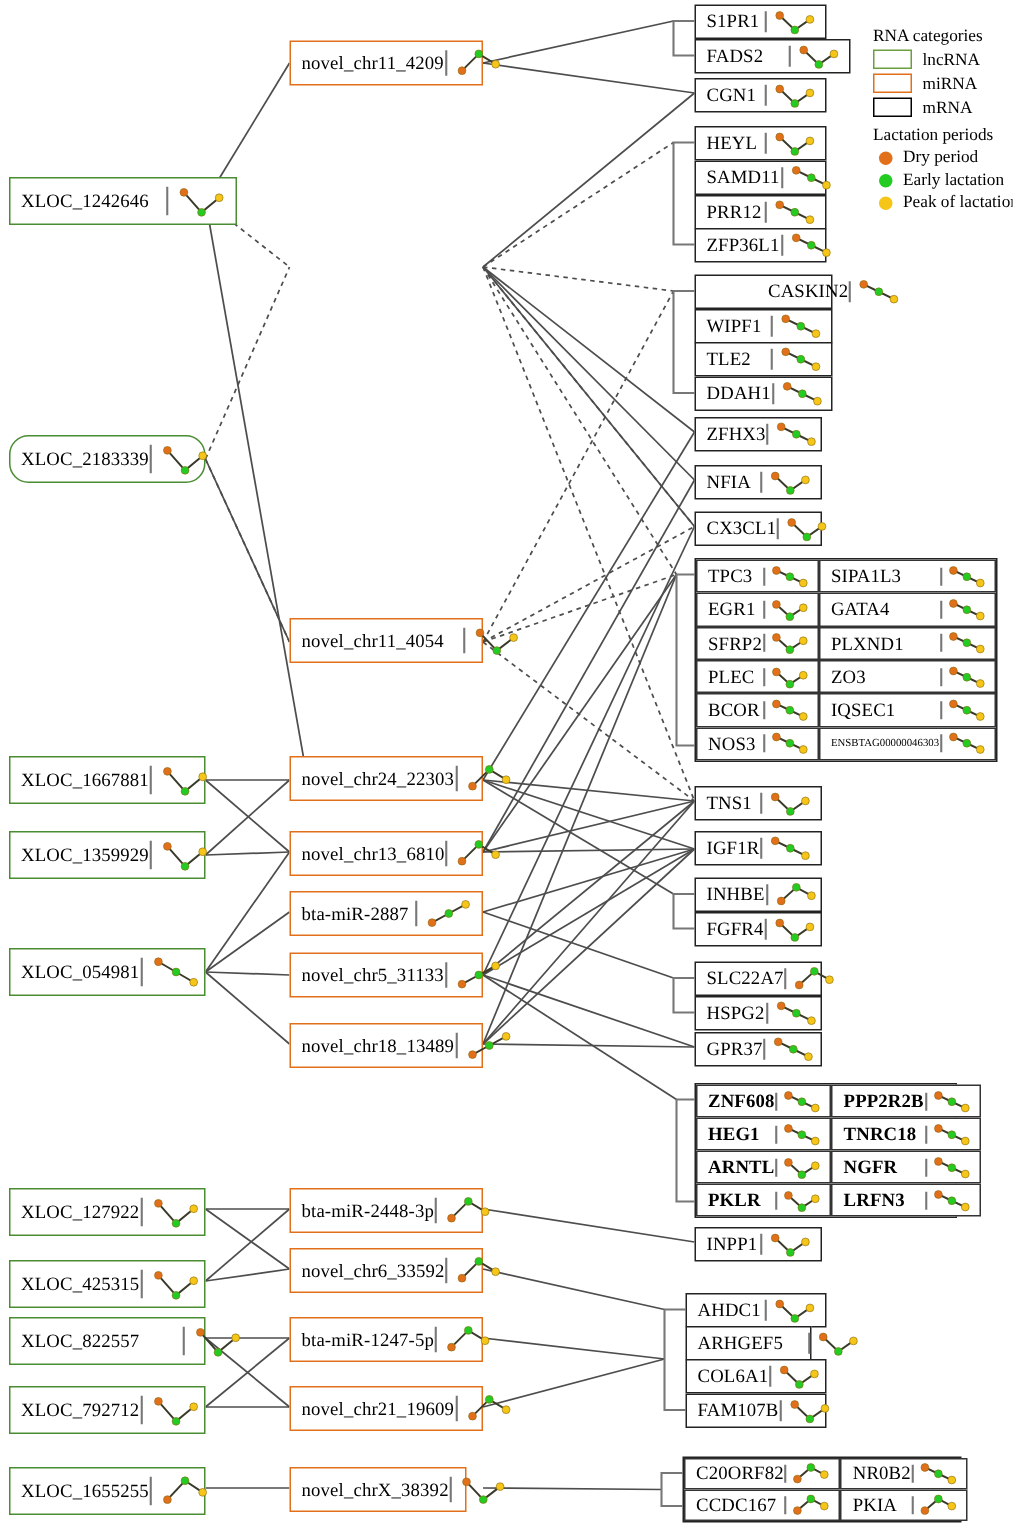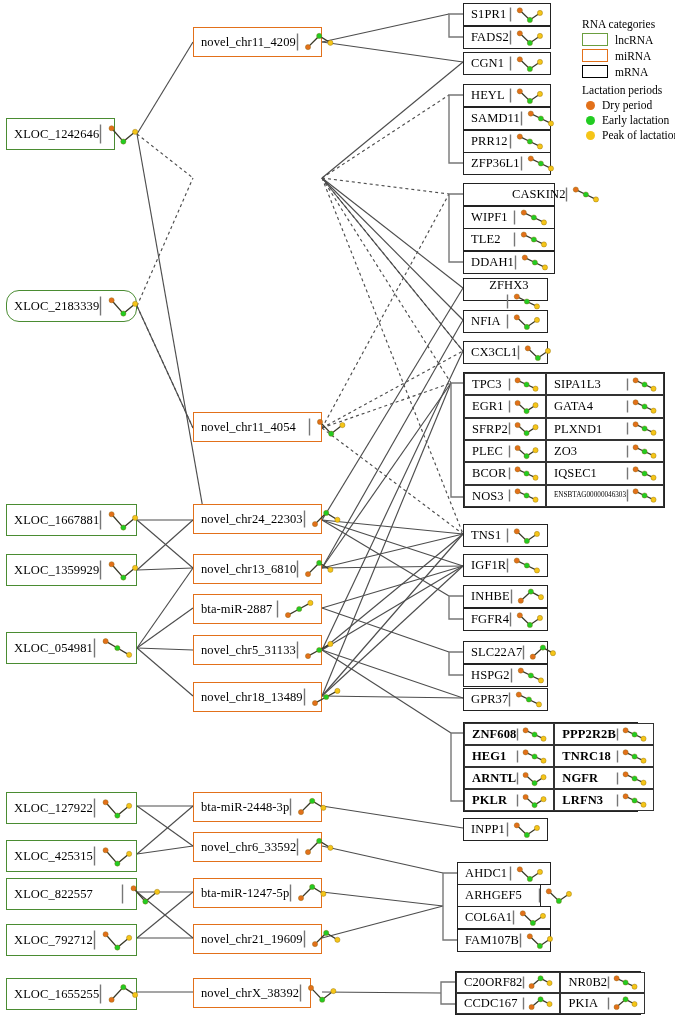--- a/index.html
+++ b/index.html
@@ -100,21 +100,21 @@
       <path d="M 463 14 L 449 14 L 449 37 L 463 37" fill="none" stroke="#777" stroke-width="1.4"></path>
       <path d="M 463 95 L 449 95 L 449 163 L 463 163" fill="none" stroke="#777" stroke-width="1.4"></path>
       <path d="M 463 194 L 449 194 L 449 262 L 463 262" fill="none" stroke="#777" stroke-width="1.4"></path>
       <path d="M 463 383 L 451 383 L 451 497 L 463 497" fill="none" stroke="#777" stroke-width="1.4"></path>
       <path d="M 463 596 L 449 596 L 449 619 L 463 619" fill="none" stroke="#777" stroke-width="1.4"></path>
       <path d="M 463 652 L 449 652 L 449 675 L 463 675" fill="none" stroke="#777" stroke-width="1.4"></path>
       <path d="M 463 733 L 451 733 L 451 801 L 463 801" fill="none" stroke="#777" stroke-width="1.4"></path>
       <path d="M 457 873 L 443 873 L 443 940 L 457 940" fill="none" stroke="#777" stroke-width="1.4"></path>
       <path d="M 455 982 L 441 982 L 441 1004 L 455 1004" fill="none" stroke="#777" stroke-width="1.4"></path>
     </svg>
-<div class="node lnc" style="left: 6px; top: 118px; width: 109px; height: 32px; justify-content: space-between;">
+<div class="node lnc" style="left: 6px; top: 118px; width: 152px; height: 32px; justify-content: space-between;">
       <span class="lbl">XLOC_1242646</span>
       <svg width="42" height="24" class="spark">
         <line x1="1.5" y1="2.5" x2="1.5" y2="21.5" stroke="#777" stroke-width="1.4"></line>
         <polyline points="12.6,6.24 24.36,19.560000000000002 36.12,9.84" fill="none" stroke="#3a3a2a" stroke-width="1.3"></polyline>
         <circle cx="12.6" cy="6.24" r="2.6" fill="#e2701a" stroke="#8a6a10" stroke-width="0.4"></circle>
         <circle cx="24.36" cy="19.560000000000002" r="2.6" fill="#22cc22" stroke="#8a6a10" stroke-width="0.4"></circle>
         <circle cx="36.12" cy="9.84" r="2.6" fill="#f5c518" stroke="#8a6a10" stroke-width="0.4"></circle>
       </svg>
     </div>
     <div class="node lnc" style="left: 6px; top: 290px; width: 131px; height: 32px; border-radius: 13px;">
@@ -330,21 +330,21 @@
     <div class="node mrn" style="left: 463px; top: 3px; width: 88px; height: 23px;">
       <span class="lbl">S1PR1</span>
       <svg width="36" height="19" class="spark">
         <line x1="1.5" y1="2.5" x2="1.5" y2="16.5" stroke="#777" stroke-width="1.4"></line>
         <polyline points="10.799999999999999,5.34 20.88,14.96 30.96,7.94" fill="none" stroke="#3a3a2a" stroke-width="1.3"></polyline>
         <circle cx="10.799999999999999" cy="5.34" r="2.6" fill="#e2701a" stroke="#8a6a10" stroke-width="0.4"></circle>
         <circle cx="20.88" cy="14.96" r="2.6" fill="#22cc22" stroke="#8a6a10" stroke-width="0.4"></circle>
         <circle cx="30.96" cy="7.94" r="2.6" fill="#f5c518" stroke="#8a6a10" stroke-width="0.4"></circle>
       </svg>
     </div>
-    <div class="node mrn" style="left: 463px; top: 26px; width: 88px; height: 23px;">
+    <div class="node mrn" style="left: 463px; top: 26px; width: 104px; height: 23px;">
       <span class="lbl">FADS2</span>
       <svg width="36" height="19" class="spark">
         <line x1="1.5" y1="2.5" x2="1.5" y2="16.5" stroke="#777" stroke-width="1.4"></line>
         <polyline points="10.799999999999999,5.34 20.88,14.96 30.96,7.94" fill="none" stroke="#3a3a2a" stroke-width="1.3"></polyline>
         <circle cx="10.799999999999999" cy="5.34" r="2.6" fill="#e2701a" stroke="#8a6a10" stroke-width="0.4"></circle>
         <circle cx="20.88" cy="14.96" r="2.6" fill="#22cc22" stroke="#8a6a10" stroke-width="0.4"></circle>
         <circle cx="30.96" cy="7.94" r="2.6" fill="#f5c518" stroke="#8a6a10" stroke-width="0.4"></circle>
       </svg>
     </div>
     <div class="node mrn" style="left: 463px; top: 52px; width: 88px; height: 23px;">
@@ -430,21 +430,21 @@
     <div class="node mrn" style="left: 463px; top: 251px; width: 92px; height: 23px;">
       <span class="lbl">DDAH1</span>
       <svg width="36" height="19" class="spark">
         <line x1="1.5" y1="2.5" x2="1.5" y2="16.5" stroke="#777" stroke-width="1.4"></line>
         <polyline points="10.799999999999999,4.5600000000000005 20.88,9.5 30.96,14.44" fill="none" stroke="#3a3a2a" stroke-width="1.3"></polyline>
         <circle cx="10.799999999999999" cy="4.5600000000000005" r="2.6" fill="#e2701a" stroke="#8a6a10" stroke-width="0.4"></circle>
         <circle cx="20.88" cy="9.5" r="2.6" fill="#22cc22" stroke="#8a6a10" stroke-width="0.4"></circle>
         <circle cx="30.96" cy="14.44" r="2.6" fill="#f5c518" stroke="#8a6a10" stroke-width="0.4"></circle>
       </svg>
     </div>
-    <div class="node mrn" style="left: 463px; top: 278px; width: 85px; height: 23px; flex-direction: column;">
+    <div class="node mrn" style="left: 463px; top: 278px; width: 85px; height: 23px;">
       <span class="lbl">ZFHX3</span>
       <svg width="36" height="19" class="spark">
         <line x1="1.5" y1="2.5" x2="1.5" y2="16.5" stroke="#777" stroke-width="1.4"></line>
         <polyline points="10.799999999999999,4.5600000000000005 20.88,9.5 30.96,14.44" fill="none" stroke="#3a3a2a" stroke-width="1.3"></polyline>
         <circle cx="10.799999999999999" cy="4.5600000000000005" r="2.6" fill="#e2701a" stroke="#8a6a10" stroke-width="0.4"></circle>
         <circle cx="20.88" cy="9.5" r="2.6" fill="#22cc22" stroke="#8a6a10" stroke-width="0.4"></circle>
         <circle cx="30.96" cy="14.44" r="2.6" fill="#f5c518" stroke="#8a6a10" stroke-width="0.4"></circle>
       </svg>
     </div>
     <div class="node mrn" style="left: 463px; top: 310px; width: 85px; height: 23px;">

